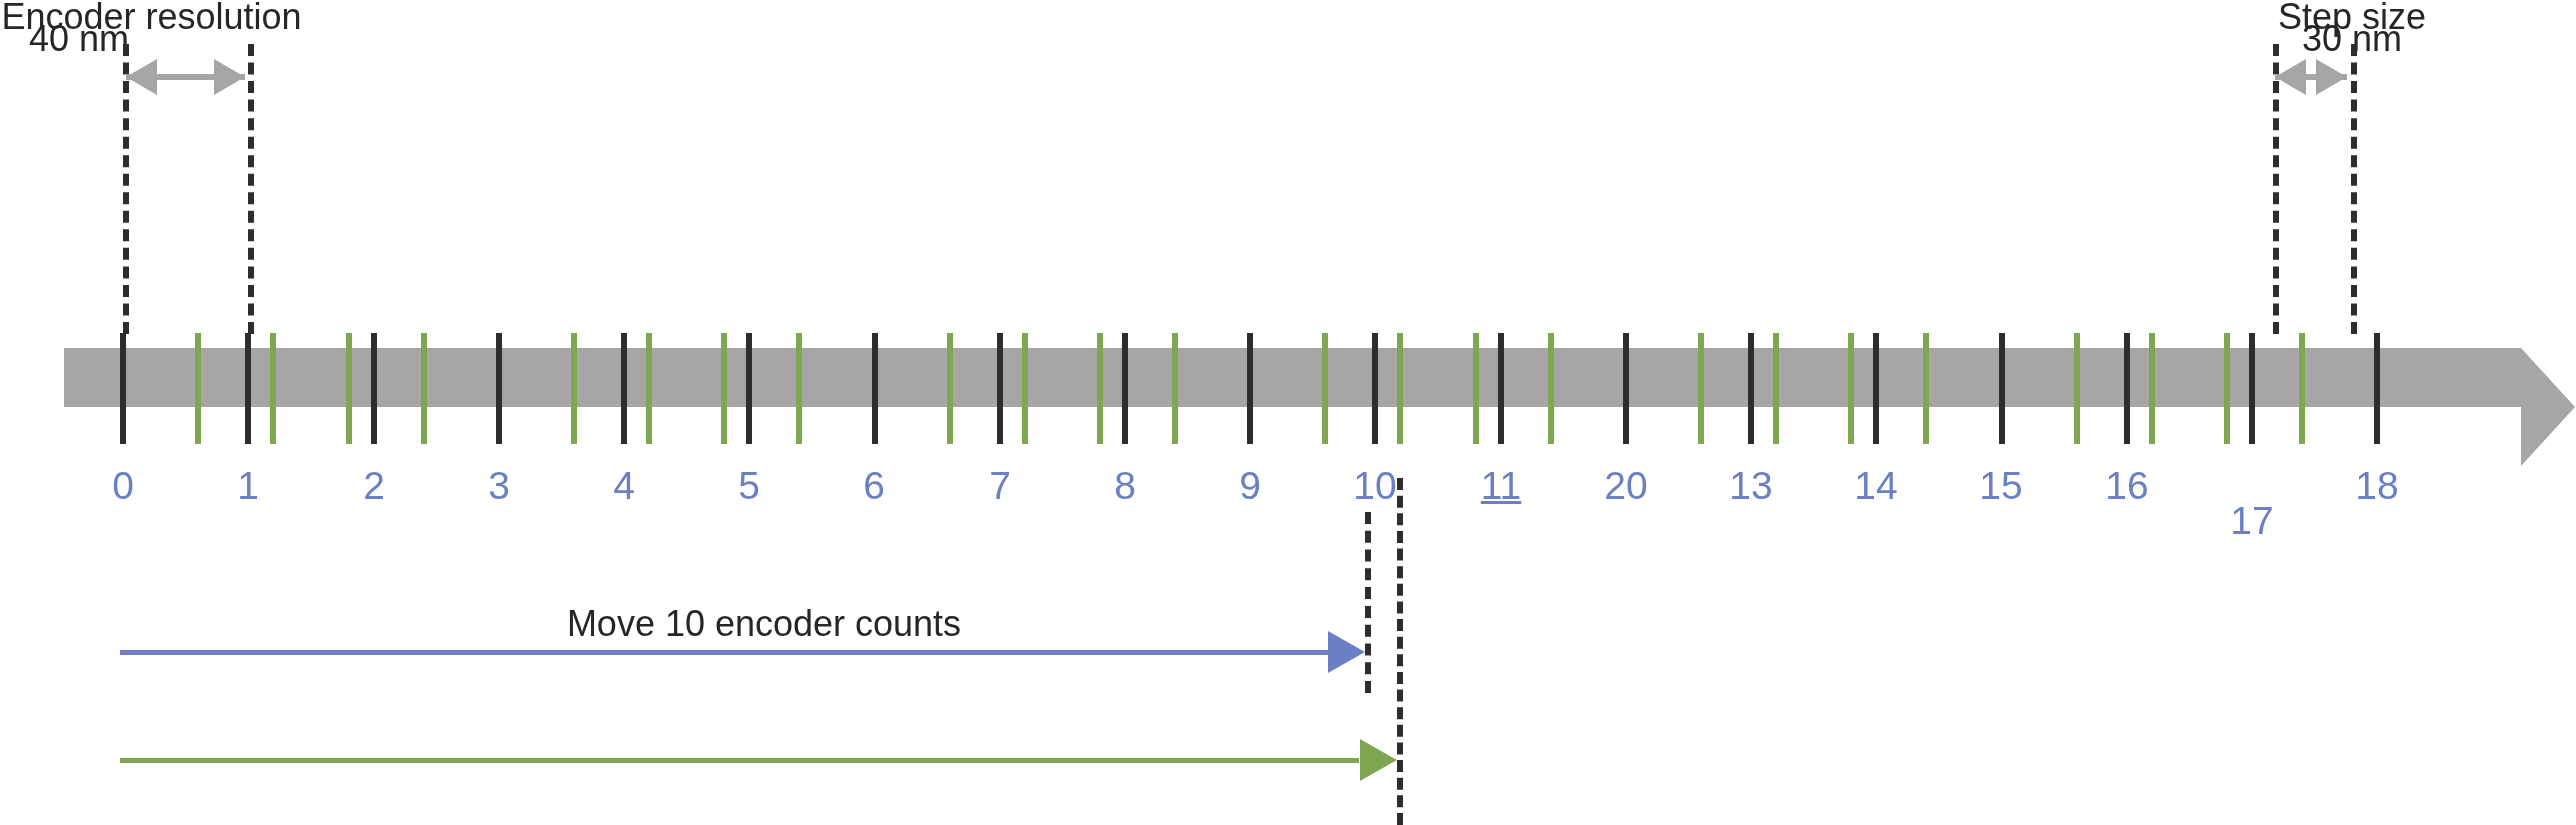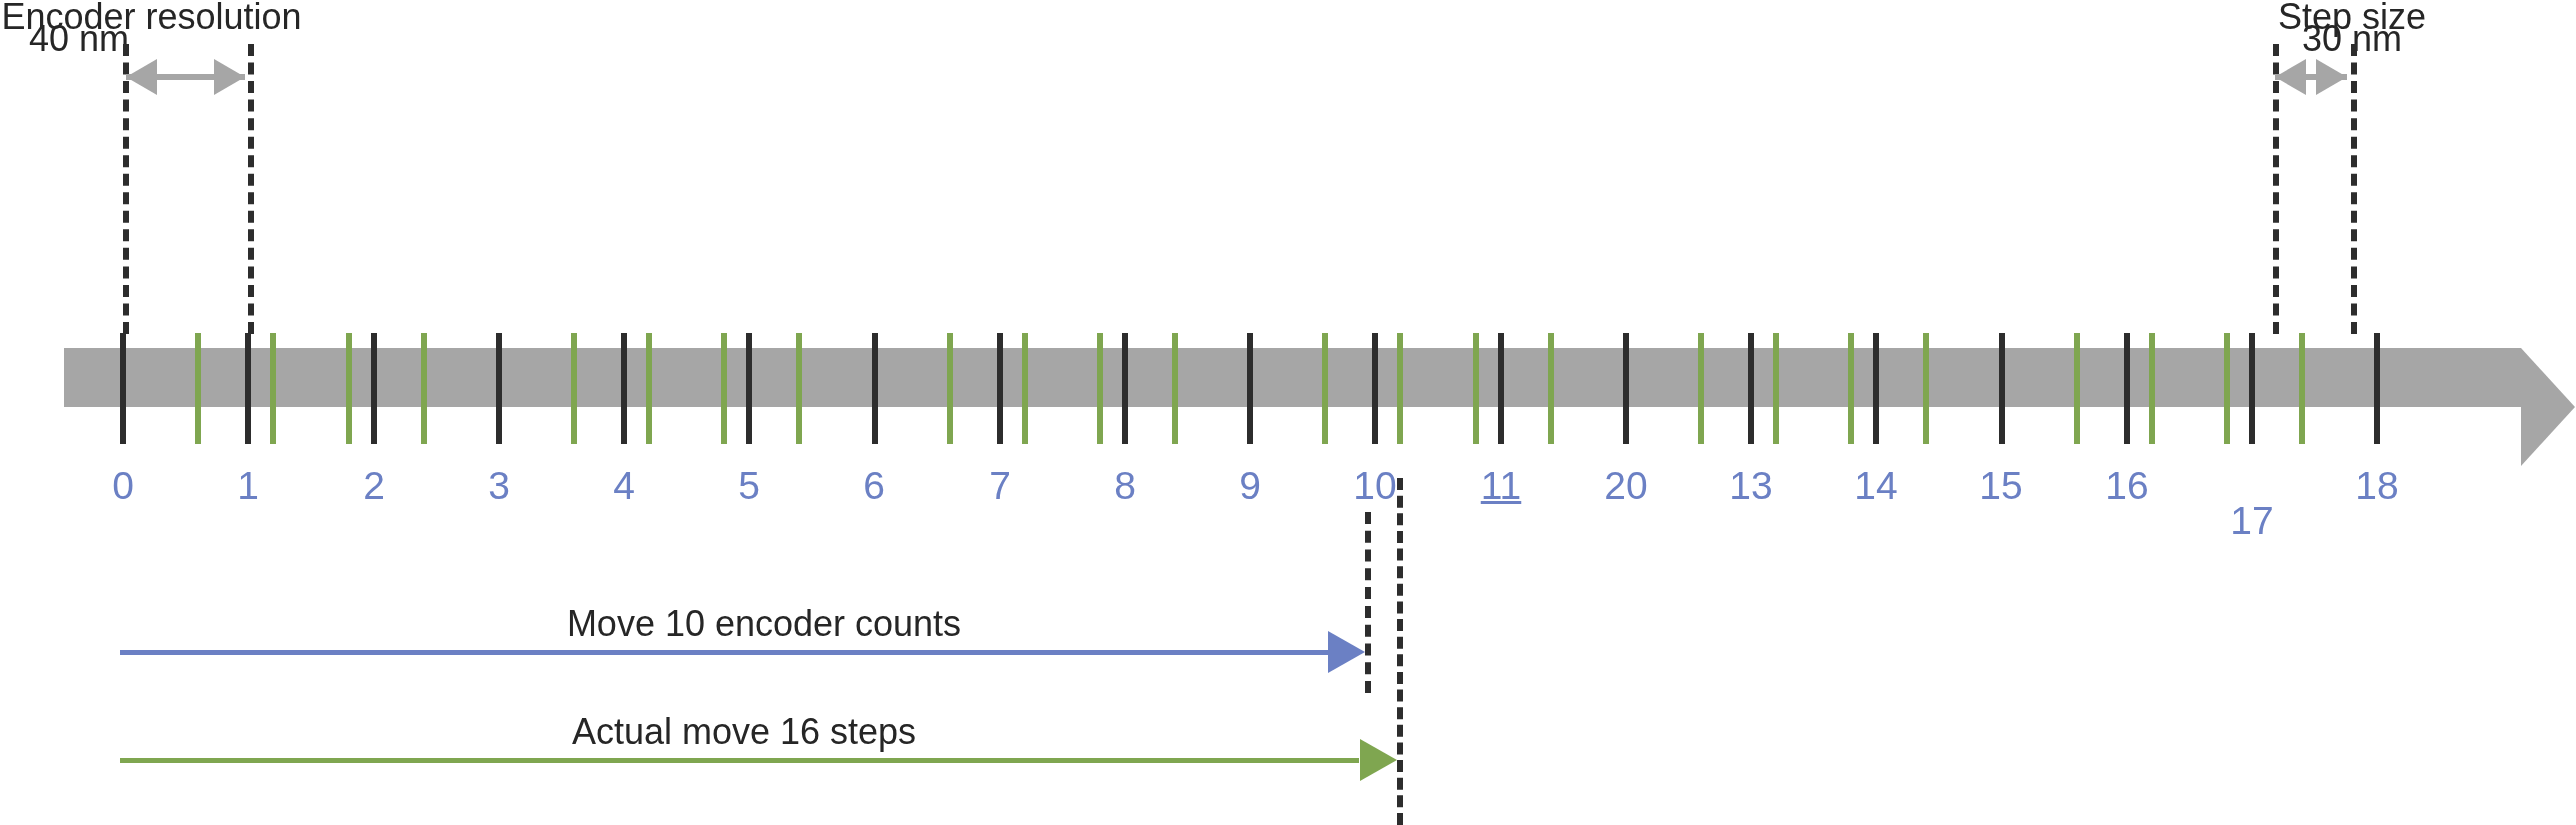--- a/index.html
+++ b/index.html
@@ -134,18 +134,17 @@
       <div class="cnt-label" style="left: 2377px; top: 464px;">18</div>
     </div>
 
   <div class="dash" style="left:1365px;top:512px;height:181px;"></div>
   <div class="dash" style="left:1397px;top:478px;height:347px;"></div>
 
   <div class="txt center" style="left:744px;top:605px;margin-left:20px;">Move 10 encoder counts</div>
   <div class="mline blue" style="left:120px;top:650px;width:1208px;"></div>
   <div class="mhead blue" style="left:1328px;top:631px;"></div>
 
-  <div class="txt center" style="left:744px;top:713px;">Actual move 16 steps</div>
   <div class="mline green" style="left:120px;top:758px;width:1239px;"></div>
   <div class="mhead green" style="left:1360px;top:739px;"></div>
 
 </div>
 
 
 </body></html>

